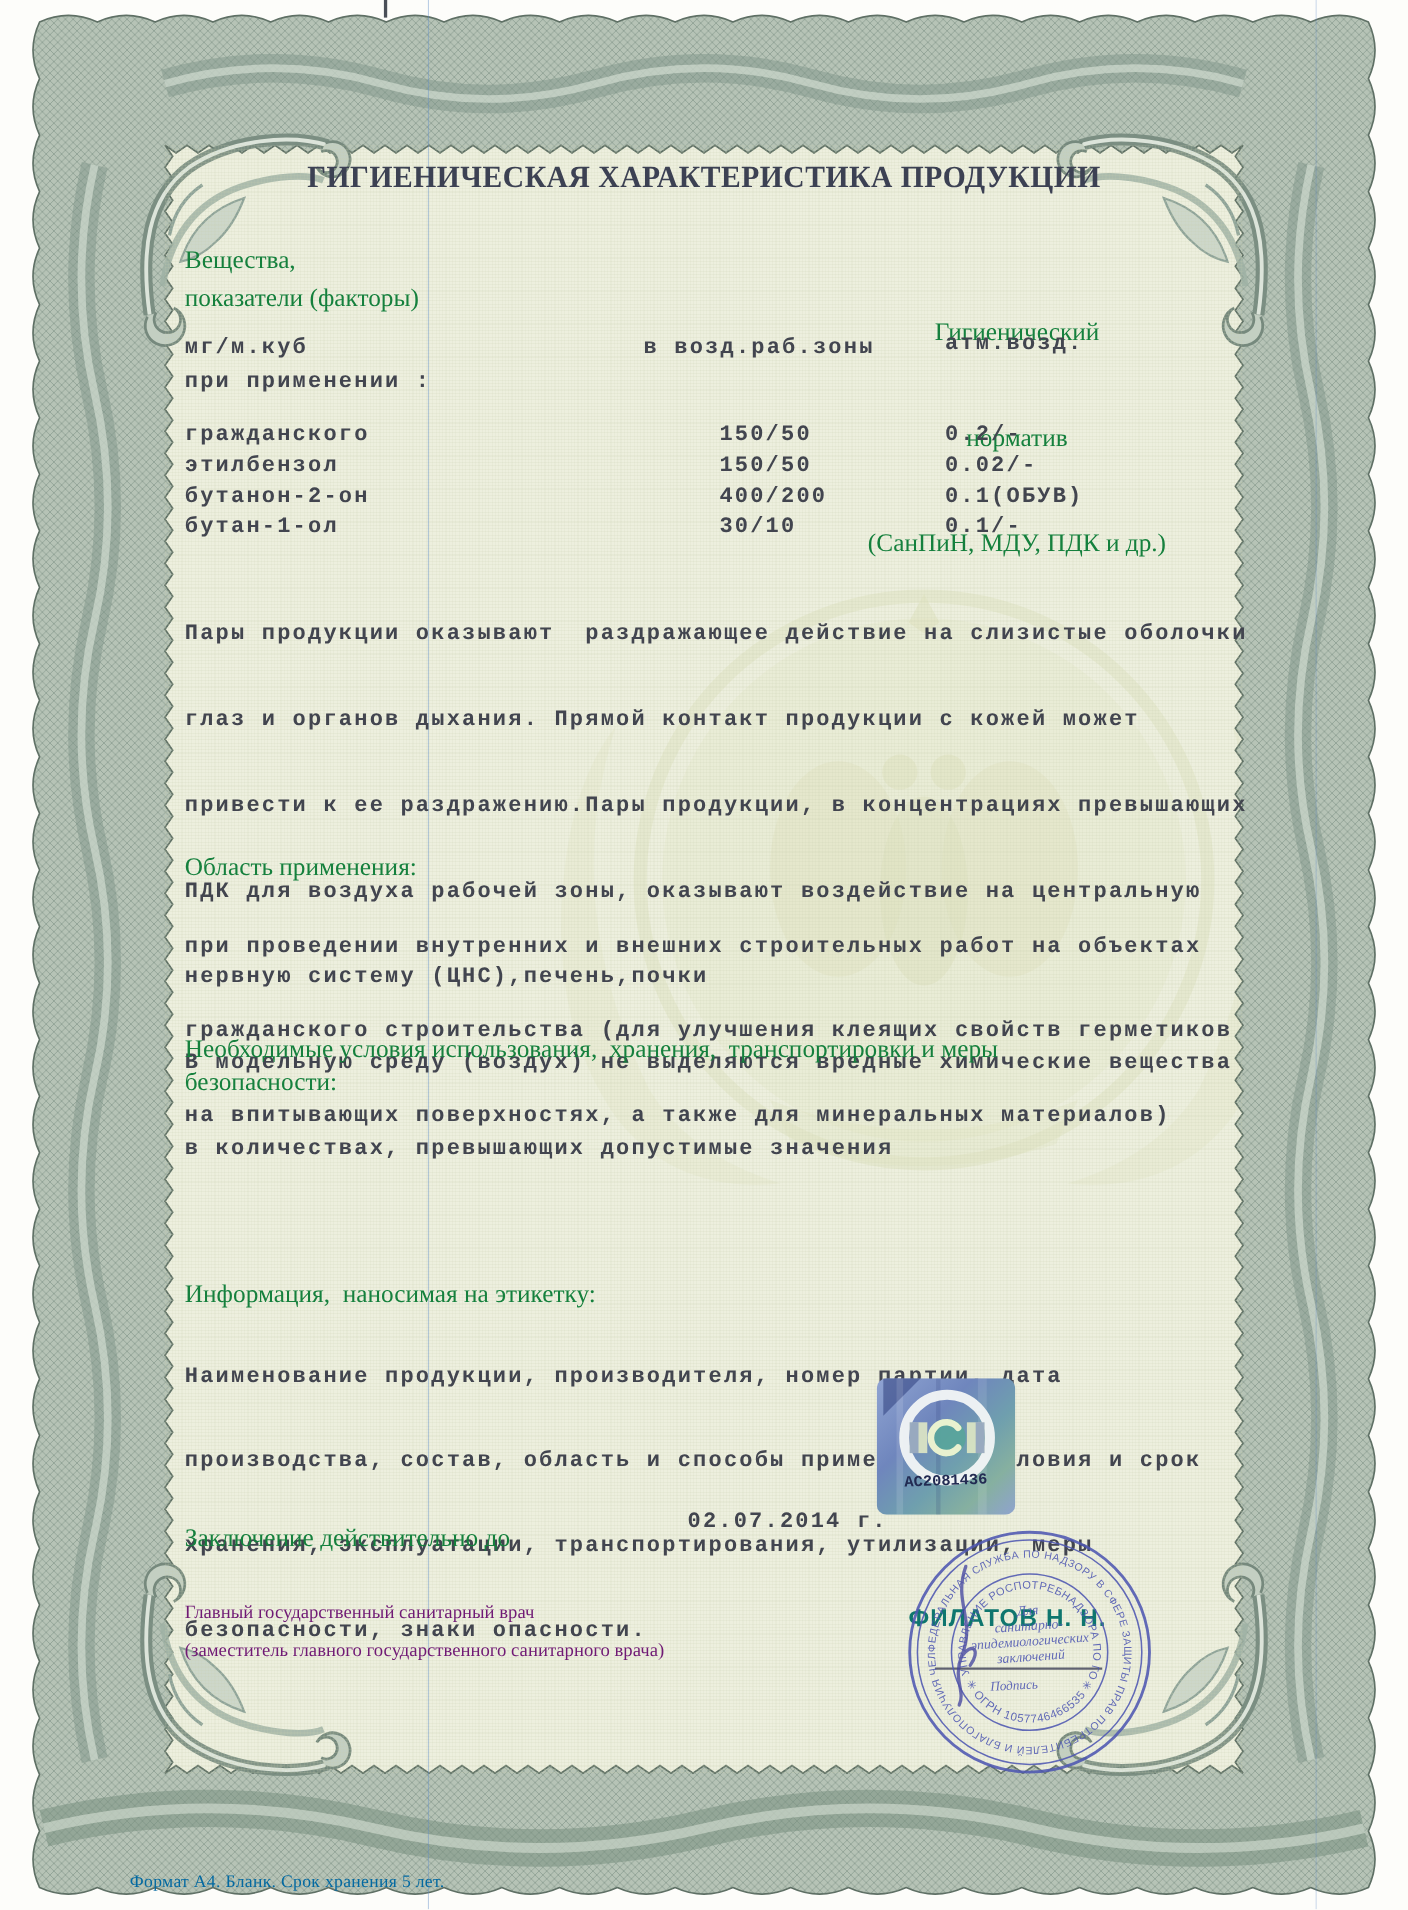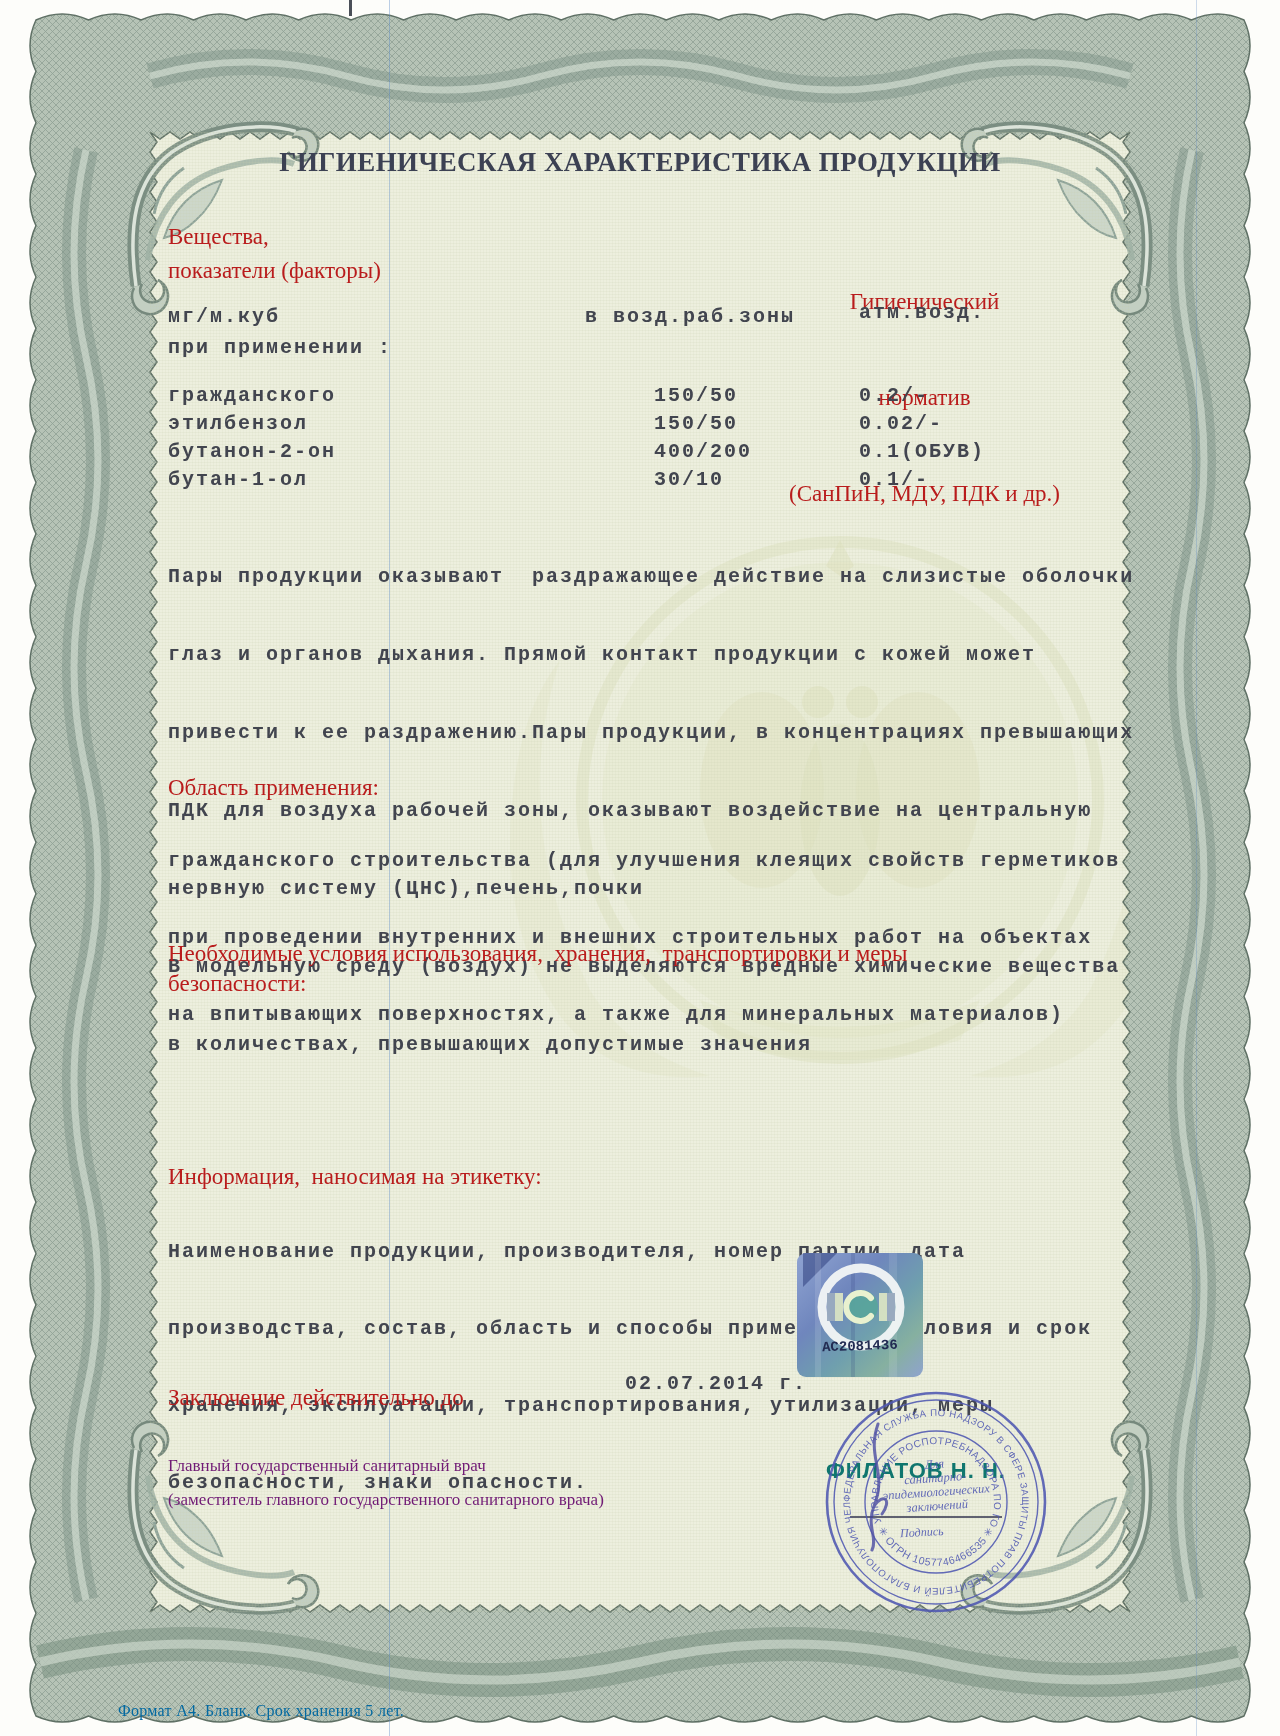--- a/index.html
+++ b/index.html
@@ -7,21 +7,21 @@
         font-family:"Liberation Serif","DejaVu Serif",serif;}
   .bg{position:absolute;left:0;top:0;}
   .texture{position:absolute;left:150px;top:132px;width:980px;height:1480px;pointer-events:none;
     background:
       repeating-linear-gradient(0deg, rgba(198,205,173,.16) 0 1px, transparent 1px 3px),
       repeating-linear-gradient(90deg, rgba(198,205,173,.13) 0 1px, transparent 1px 3px);}
   .crease{position:absolute;top:0;width:1px;height:1736px;pointer-events:none;}
   .abs{position:absolute;white-space:pre;}
   .mono{font-family:"Liberation Mono","DejaVu Sans Mono",monospace;font-size:20px;font-weight:600;
         letter-spacing:2px;color:#42454f;}
-  .serif{font-family:"Liberation Serif","DejaVu Serif",serif;font-size:23px;color:#b91c1c;}
+  .serif{font-family:"Liberation Serif","DejaVu Serif",serif;font-size:23px;color:#15803d;}
   .title{font-size:28px;font-weight:700;color:#3c4153;letter-spacing:.5px;transform:scaleX(.96);
          width:1280px;text-align:center;}
   .rightcol{width:345px;text-align:center;line-height:32px;}
   .lines32 div{height:32px;line-height:32px;}
   .lines31 div{height:31px;line-height:31px;}
   .signer{font-size:17px;color:#701a75;}
   .filatov{font-family:"Liberation Sans","DejaVu Sans",sans-serif;font-size:22px;color:#0f766e;
            letter-spacing:1px;font-weight:700;}
   .footer{font-size:16px;color:#0369a1;letter-spacing:.3px;}
   .sigline{position:absolute;left:850px;top:1516px;width:152px;border-top:2px solid rgba(60,63,85,.8);}
@@ -128,22 +128,22 @@
     <div>глаз и органов дыхания. Прямой контакт продукции с кожей может</div>
     <div>привести к ее раздражению.Пары продукции, в концентрациях превышающих</div>
     <div>ПДК для воздуха рабочей зоны, оказывают воздействие на центральную</div>
     <div>нервную систему (ЦНС),печень,почки</div>
     <div>В модельную среду (воздух) не выделяются вредные химические вещества</div>
     <div>в количествах, превышающих допустимые значения</div>
   </div>
 
   <div class="abs serif" style="left:168px;top:775px;">Область применения:</div>
   <div class="abs mono lines31" style="left:168px;top:799px;">
+    <div>при проведении внутренних и внешних строительных работ на объектах</div>
     <div>гражданского строительства (для улучшения клеящих свойств герметиков</div>
-    <div>при проведении внутренних и внешних строительных работ на объектах</div>
     <div>на впитывающих поверхностях, а также для минеральных материалов)</div>
   </div>
 
   <div class="abs serif" style="left:168px;top:941px;">Необходимые условия использования,  хранения,  транспортировки и меры</div>
   <div class="abs serif" style="left:168px;top:971px;">безопасности:</div>
 
   <div class="abs serif" style="left:168px;top:1164px;">Информация,  наносимая на этикетку:</div>
   <div class="abs mono lines31" style="left:168px;top:1190px;">
     <div>Наименование продукции, производителя, номер партии, дата</div>
     <div>производства, состав, область и способы применения, условия и срок</div>

